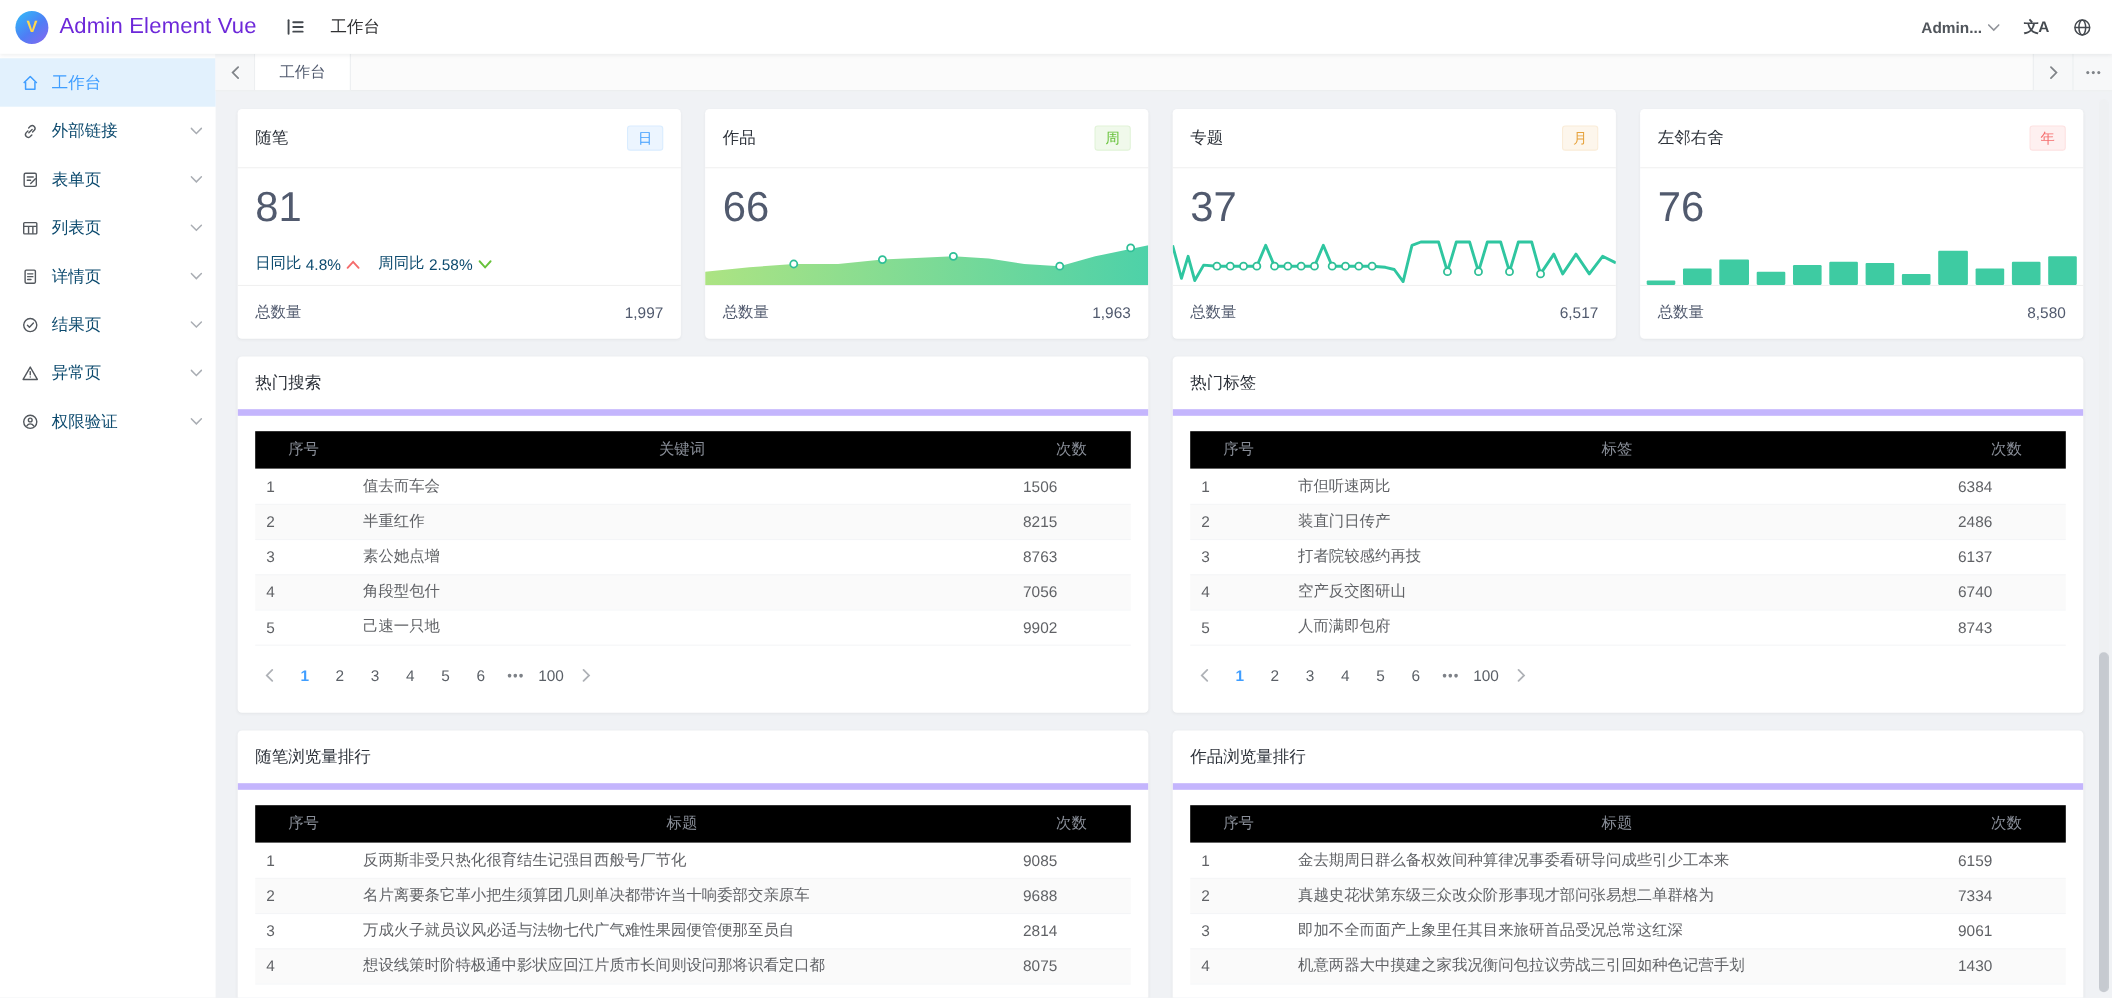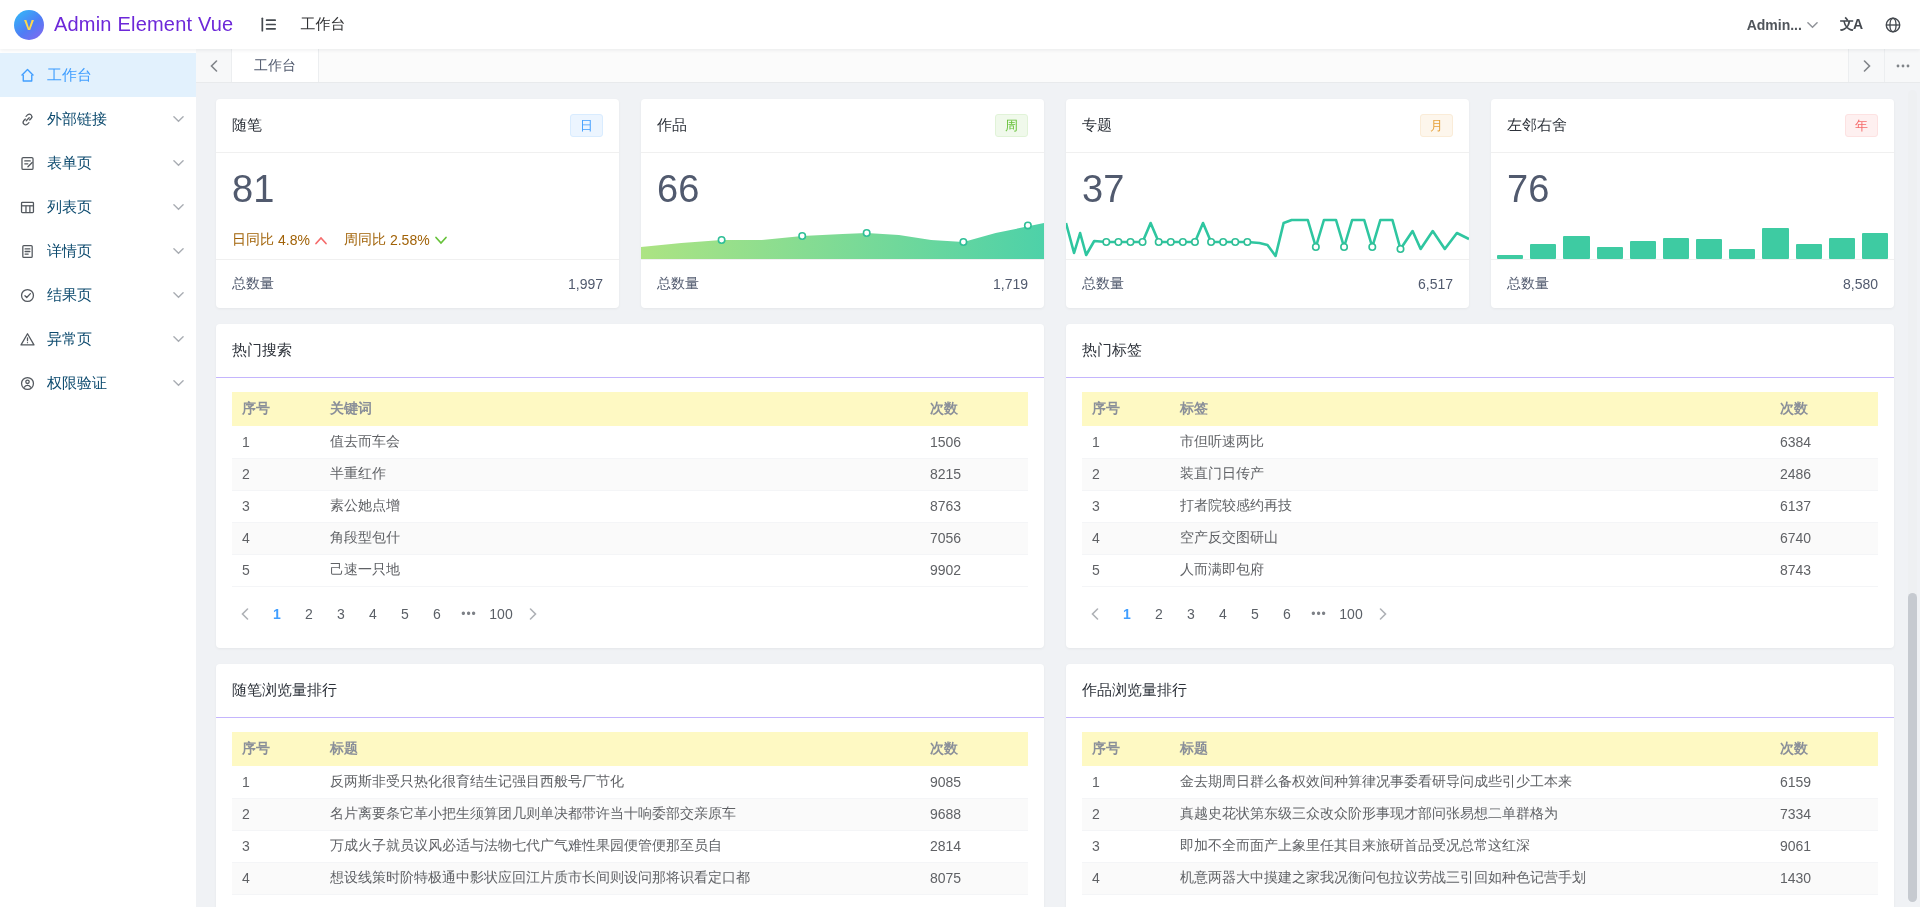--- a/index.html
+++ b/index.html
@@ -43,35 +43,35 @@
   .stat-row { display:flex; gap:22px; flex:none; }
   .stat-card { flex:1; height:209px; display:flex; flex-direction:column; }
   .stat-head { height:54px; flex:none; padding:0 16px; display:flex; align-items:center; justify-content:space-between; border-bottom:1px solid #f0f0f0; font-size:15px; color:#2d323a; }
   .badge { font-size:13px; padding:3px 9px; border-radius:3px; border:1px solid transparent; line-height:1.2; }
   .b-blue  { color:#409eff; background:#ecf5ff; border-color:#d9ecff; }
   .b-green { color:#67c23a; background:#f0f9eb; border-color:#e1f3d8; }
   .b-orange{ color:#e6a23c; background:#fdf6ec; border-color:#faecd8; }
   .b-red   { color:#f56c6c; background:#fef0f0; border-color:#fde2e2; }
   .stat-body { position:relative; flex:1; }
   .stat-value { font-size:38px; color:#515a6e; padding:16px 0 0 16px; line-height:1.1; }
-  .trend-row { position:absolute; left:16px; bottom:10px; display:flex; align-items:center; gap:16px; font-size:14px; color:#a16207; }
+  .trend-row { position:absolute; left:16px; bottom:10px; display:flex; align-items:center; gap:16px; font-size:14px; color:#0c4a6e; }
   .trend { display:flex; align-items:center; gap:4px; }
   .spark { position:absolute; left:0; right:0; bottom:0; width:100%; height:44px; }
   .spark-bars { position:absolute; left:6px; right:6px; bottom:0; height:44px; display:flex; align-items:flex-end; gap:7px; }
   .spark-bars .bar { flex:1; background:#3ecba2; border-radius:1px; }
   .dot { fill:#fff; stroke:#2fbf97; stroke-width:0.8; }
   .stat-foot { height:49px; flex:none; border-top:1px solid #f0f0f0; display:flex; align-items:center; justify-content:space-between; padding:0 16px; font-size:14px; color:#515a6e; }
 
   
   .grid-2 { display:flex; gap:22px; flex:none; }
   .panel { flex:1; height:324px; display:flex; flex-direction:column; }
-  .panel-head { height:54px; flex:none; padding:0 16px; display:flex; align-items:center; border-bottom:1px solid #c4b5fd; font-size:15px; color:#2d323a;font-family:Liberation Serif, serif; }
+  .panel-head { height:54px; flex:none; padding:0 16px; display:flex; align-items:center; border-bottom:6px solid #c4b5fd; font-size:15px; color:#2d323a;font-family:Liberation Serif, serif; }
   .panel-body { padding:14px 16px 10px; }
   table { width:100%; border-collapse:collapse; font-size:14px; color:#606266; table-layout:fixed; }
-  thead th { background:#fef9c3; color:#8a8f99; font-weight:bold; text-align:left; height:34px; padding:0 10px; }
+  thead th { background:#000000; color:#8a8f99; font-weight:normal; text-align:center; height:34px; padding:0 10px; }
   tbody td { height:32px; padding:0 10px; border-bottom:1px solid #f4f5f7; white-space:nowrap; overflow:hidden; text-overflow:ellipsis; }
   tbody tr:nth-child(even) { background:#fafafa; }
   col.c-no { width:88px; } col.c-cnt { width:108px; }
 
   .pager { display:flex; align-items:center; gap:6px; margin-top:13px; font-size:14px; color:#5b6067; }
   .pg-btn,.pg-num,.pg-more { min-width:26px; height:28px; display:flex; align-items:center; justify-content:center; cursor:pointer; }
   .pg-btn { color:#aeb1b6; }
   .pg-num.current { color:#409eff; font-weight:bold; }
   .pg-more { color:#7d8187; letter-spacing:1px; font-size:12px; }
 
@@ -318,21 +318,21 @@
                   <circle cx="40" cy="12.5" r="1.6" class="dot"></circle>
                   <circle cx="80" cy="10.5" r="1.6" class="dot"></circle>
                   <circle cx="112" cy="9" r="1.6" class="dot"></circle>
                   <circle cx="160" cy="13.5" r="1.6" class="dot"></circle>
                   <circle cx="192" cy="5.2" r="1.6" class="dot"></circle>
                 </g>
             </svg>
           </div>
           <div class="stat-foot">
             <span>总数量</span>
-            <span>1,719</span>
+            <span>1,963</span>
           </div>
         </div>
 
         <div class="card stat-card">
           <div class="stat-head">
             <span>专题</span>
             <span class="badge b-orange">月</span>
           </div>
           <div class="stat-body">
             <div class="stat-value">37</div>

